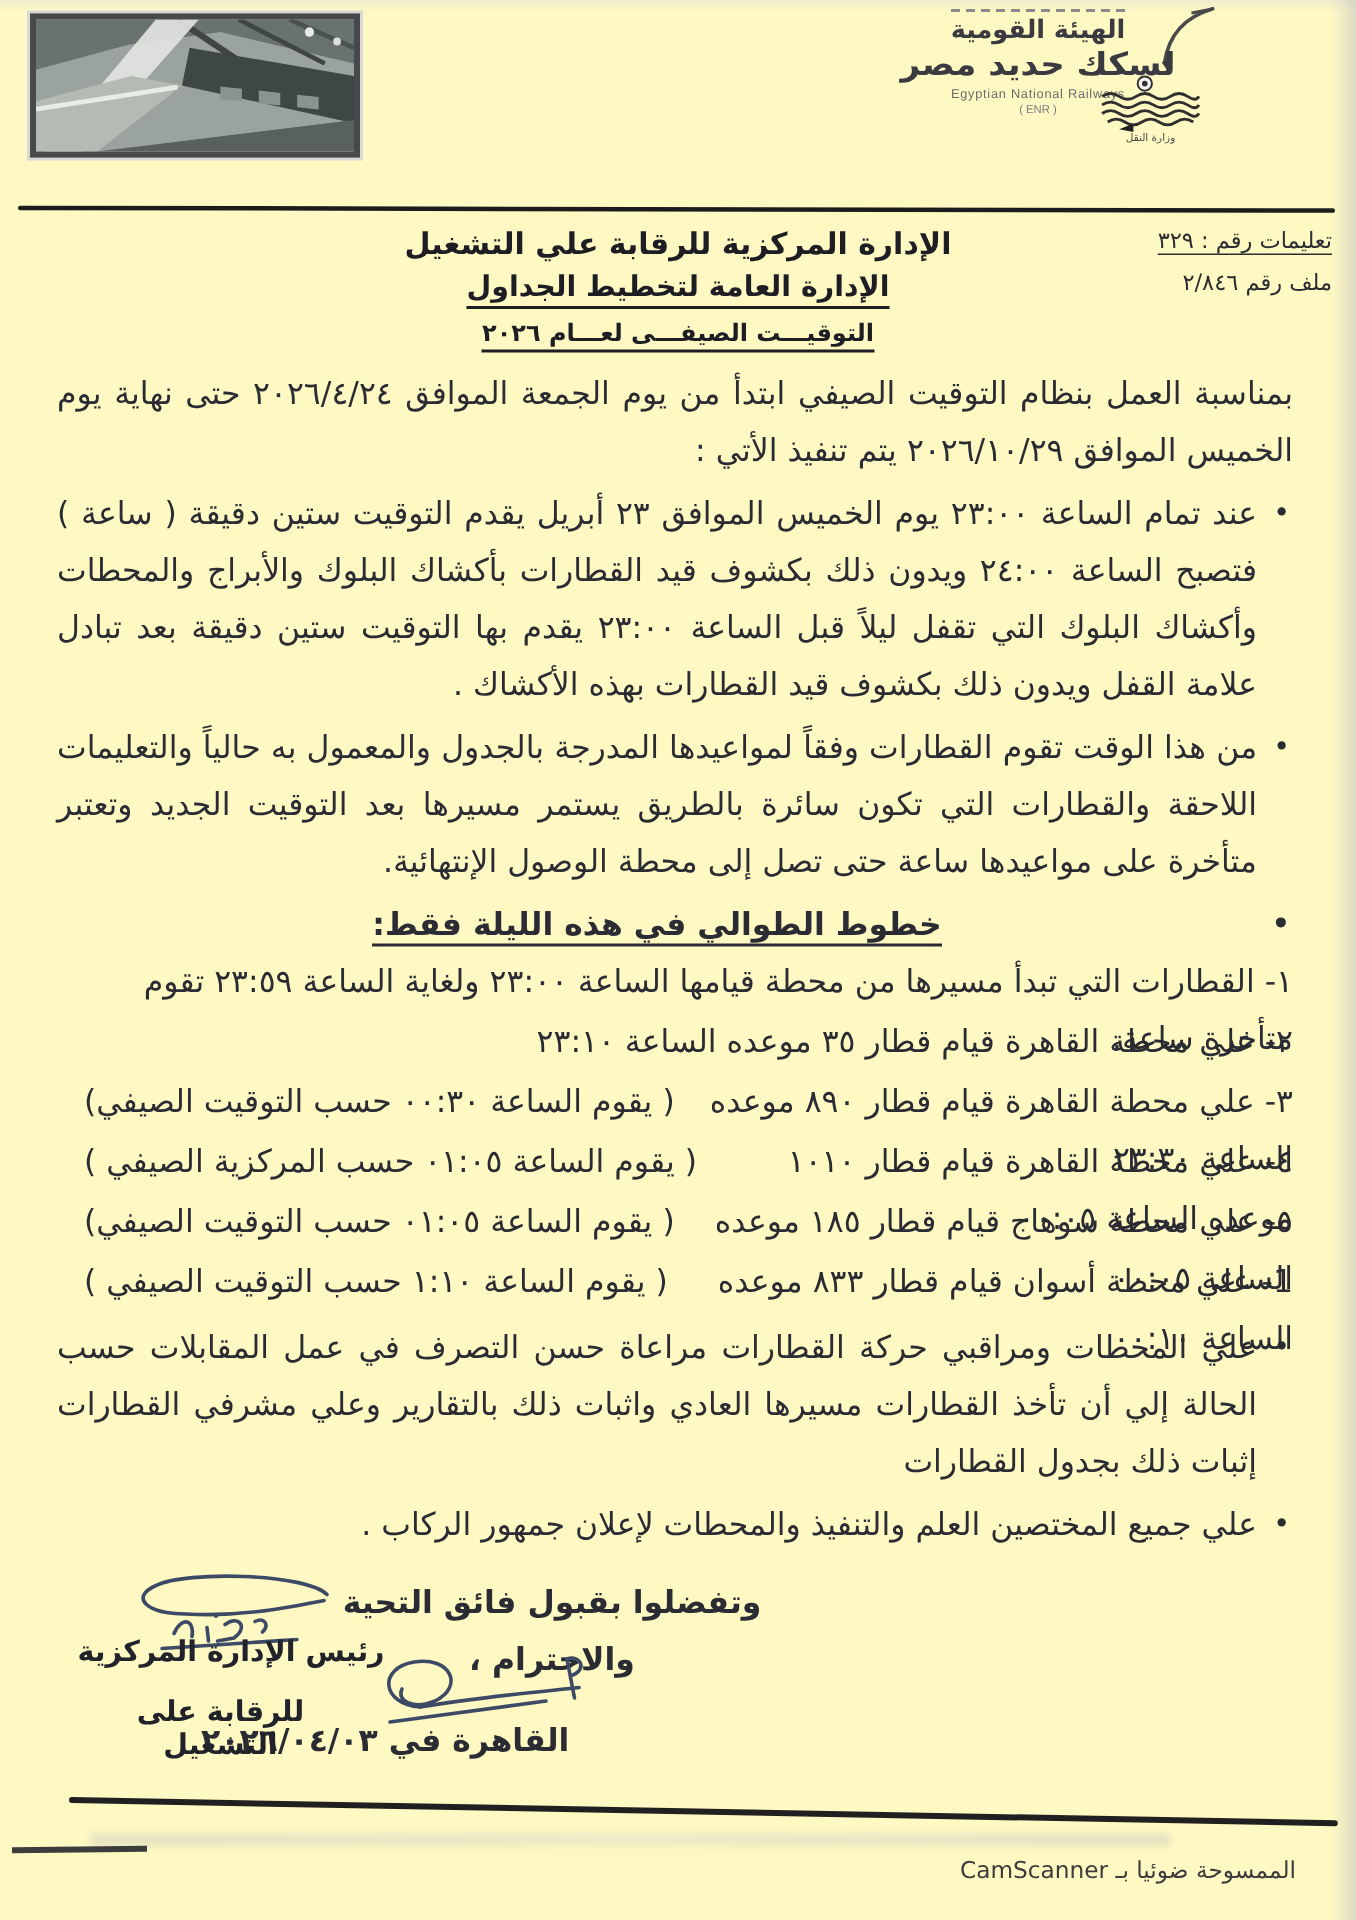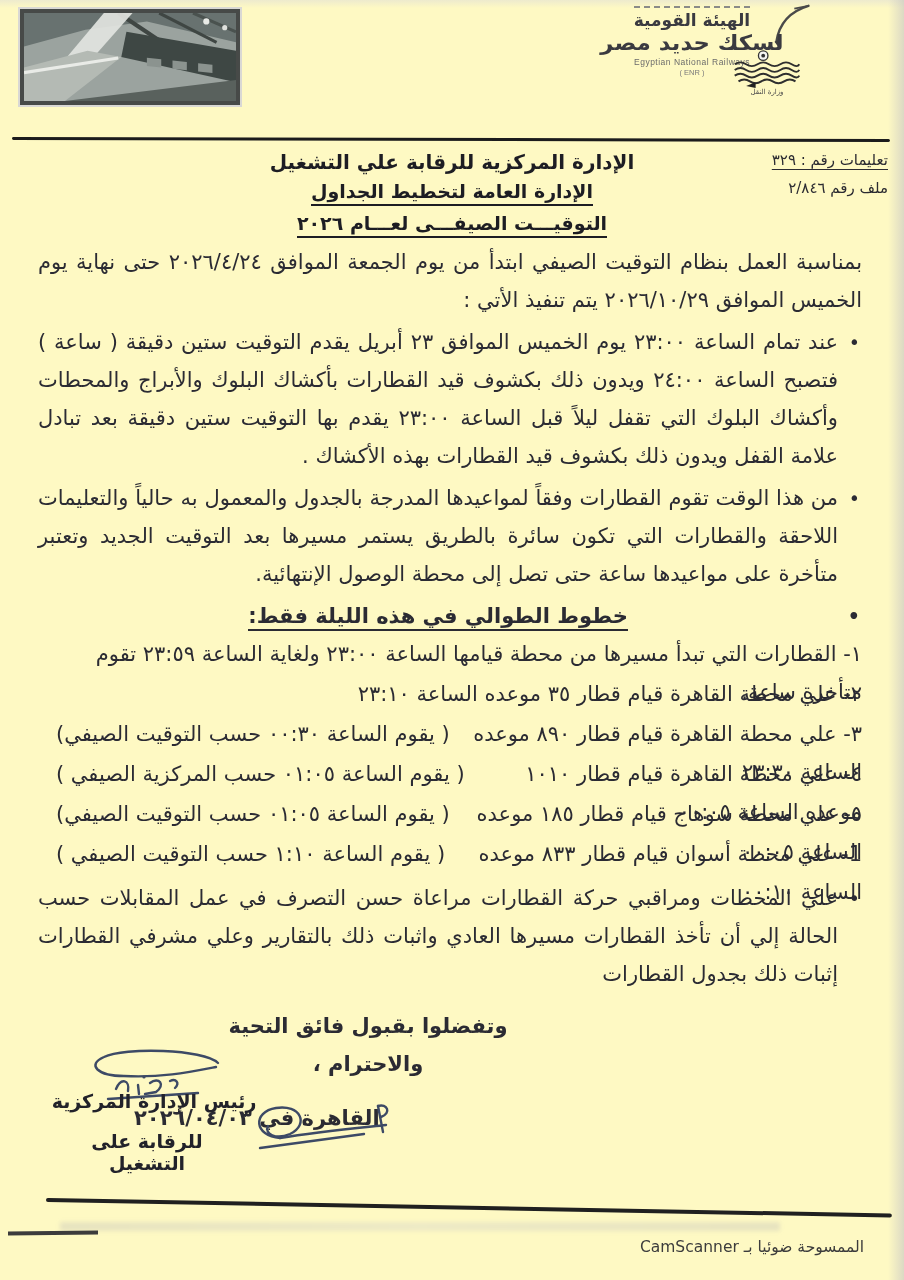--- a/index.html
+++ b/index.html
@@ -31,21 +31,21 @@
   
   .rule{position:absolute;top:138px;left:12px;width:878px;height:3px;background:#1c1c1c;
     transform:rotate(.12deg);border-radius:2px;}
   
   .meta{position:absolute;top:151px;right:16px;width:210px;font-size:15px;color:#2b2b31;text-align:right;}
   .meta .l1{text-decoration:underline;text-underline-offset:4px;margin-bottom:10px;}
   
   .titles{position:absolute;top:150px;left:242px;width:420px;text-align:center;color:#1d1d23;}
   .titles .t1{font-size:20px;font-weight:bold;}
   .titles .t2{font-size:19px;font-weight:bold;margin-top:6px;}
-  .titles .t3{font-size:19px;font-weight:bold;margin-top:6px;}
+  .titles .t3{font-size:16px;font-weight:bold;margin-top:6px;}
   .titles .u{border-bottom:2px solid #1d1d23;display:inline-block;padding-bottom:2px;}
   
   .doc-body{position:absolute;top:243px;right:42px;left:38px;font-size:21px;line-height:38px;color:#2b2b33;}
   .doc-body p{margin:0;}
   .intro{text-align:justify;}
   .bullet{position:relative;padding-right:24px;text-align:justify;margin-top:4px;}
   .bullet::before{content:"•";position:absolute;right:2px;top:0;font-size:19px;color:#2b2b33;}
   .bullet.heading{font-weight:bold;text-align:center;}
   .bullet.heading .u{border-bottom:2px solid #2b2b33;padding-bottom:1px;}
   .item{display:flex;justify-content:space-between;align-items:baseline;height:40px;padding-left:18px;text-align:right;}
@@ -157,20 +157,21 @@
     <div class="item">
       <span>٥- علي محطة سوهاج قيام قطار ١٨٥ موعده الساعة ٠٠:٠٥</span>
       <span class="note">( يقوم الساعة ٠١:٠٥ حسب التوقيت الصيفي)</span>
     </div>
     <div class="item">
       <span>1- علي محطة أسوان قيام قطار ٨٣٣ موعده الساعة ٠٠:١٠</span>
       <span class="note">( يقوم الساعة ١:١٠ حسب التوقيت الصيفي )</span>
     </div>
 
     <div class="bullet">علي المحطات ومراقبي حركة القطارات مراعاة حسن التصرف في عمل المقابلات حسب الحالة إلي أن تأخذ القطارات مسيرها العادي واثبات ذلك بالتقارير وعلي مشرفي القطارات إثبات ذلك بجدول القطارات</div>
+    <div class="bullet">علي جميع المختصين العلم والتنفيذ والمحطات لإعلان جمهور الركاب .</div>
 
     <div class="closing">وتفضلوا بقبول فائق التحية والاحترام ،</div>
     <div class="dateline">القاهرة في ٢٠٢٦/٠٤/٠٣</div>
   </div>
 
   <svg class="sig1" viewBox="0 0 190 58">
     <g stroke="#3d4a66" stroke-width="2.4" fill="none" stroke-linecap="round">
       <path d="M152 16 C 138 2, 58 0, 38 10 C 20 18, 32 29, 58 29 C 95 31, 124 25, 150 20"></path>
       <path d="M50 42 c 5 -12 14 -9 12 2"></path>
       <path d="M72 38 l 1 9"></path>

